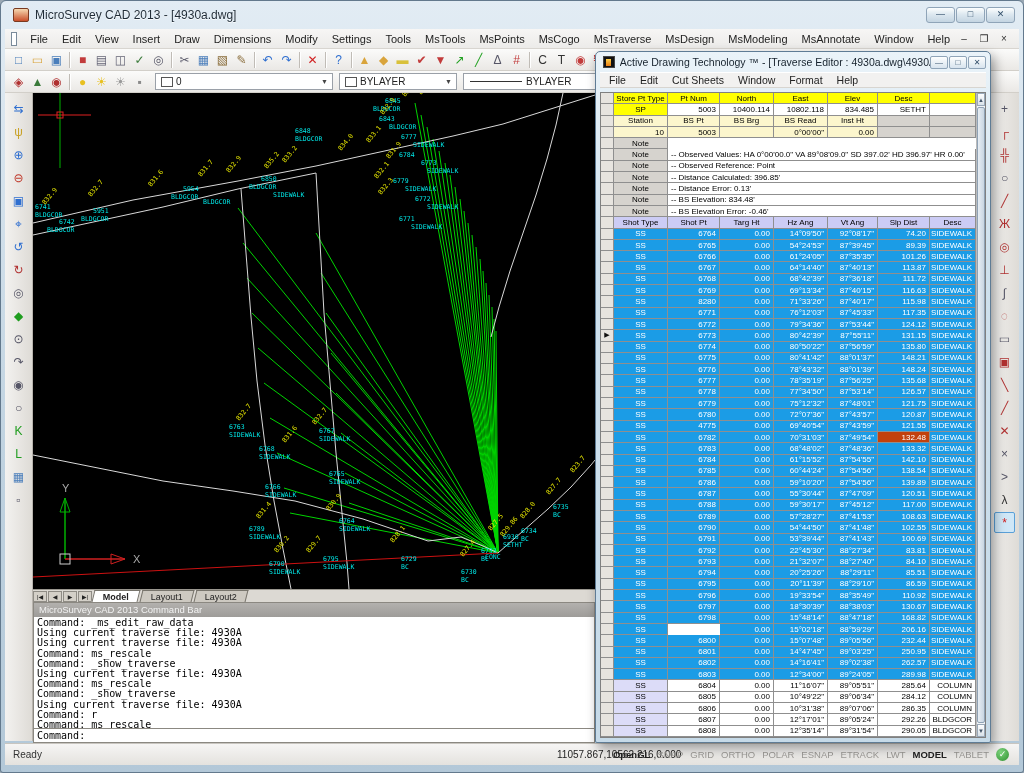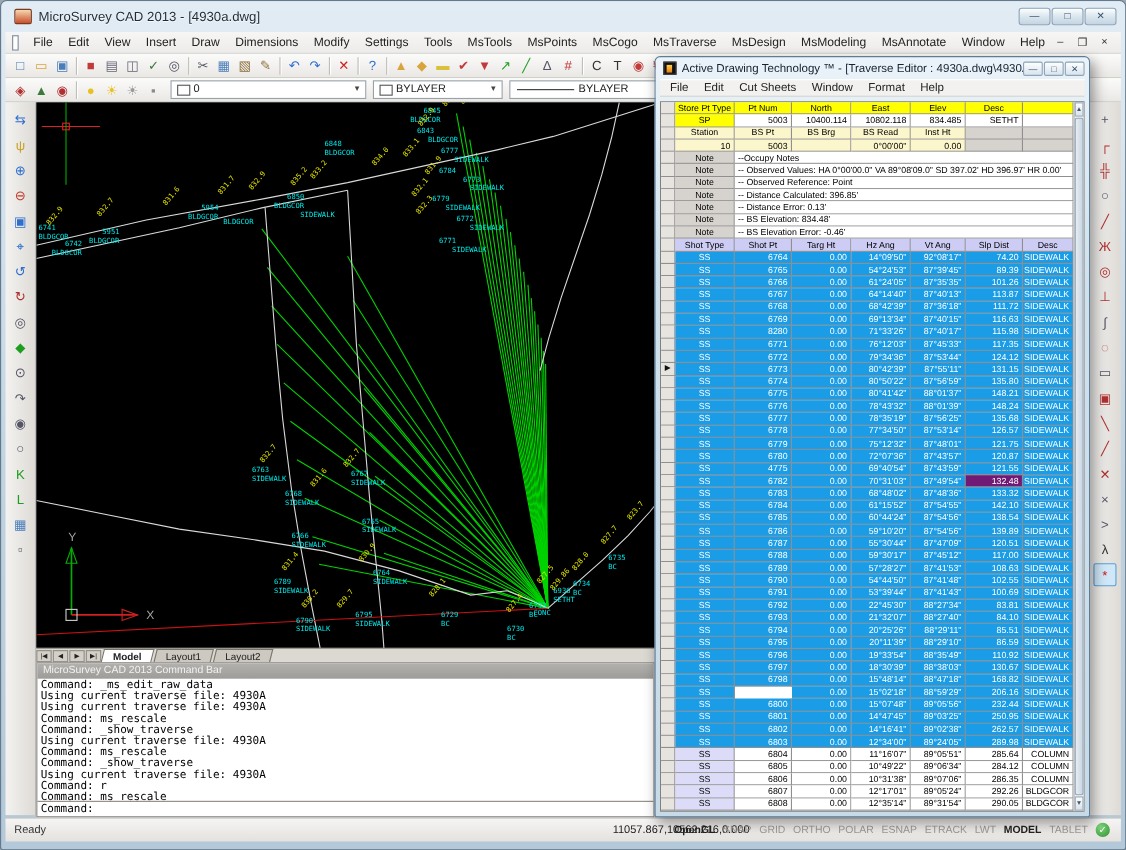--- a/index.html
+++ b/index.html
@@ -630,21 +630,20 @@
             <div class="tcell" style="width: 52px; background: rgb(252, 246, 205);">5003</div>
             <div class="tcell" style="width: 54px; background: rgb(252, 246, 205);"></div>
             <div class="tcell" style="width: 54px; background: rgb(252, 246, 205);">0°00'00"</div>
             <div class="tcell" style="width: 50px; background: rgb(252, 246, 205);">0.00</div>
             <div class="tcell" style="width: 52px; background: rgb(214, 211, 206);"></div>
             <div class="tcell" style="width: 46px; background: rgb(214, 211, 206);"></div>
           </div>
           <div class="trow">
             <div class="tsel"></div>
             <div class="tcell c" style="width: 54px; background: rgb(214, 211, 206);">Note</div>
-            <div class="tcell l grow" style="background: rgb(255, 255, 255);">--Occupy Notes</div>
           </div>
           <div class="trow">
             <div class="tsel"></div>
             <div class="tcell c" style="width: 54px; background: rgb(214, 211, 206);">Note</div>
             <div class="tcell l grow" style="background: rgb(255, 255, 255);">--  Observed Values:      HA 0°00'00.0" VA 89°08'09.0" SD 397.02' HD 396.97' HR 0.00'</div>
           </div>
           <div class="trow">
             <div class="tsel"></div>
             <div class="tcell c" style="width: 54px; background: rgb(214, 211, 206);">Note</div>
             <div class="tcell l grow" style="background: rgb(255, 255, 255);">--  Observed Reference:  Point</div>
@@ -859,21 +858,21 @@
             <div class="tcell" style="width: 52px; background: rgb(27, 156, 230); color: rgb(255, 255, 255);">121.55</div>
             <div class="tcell" style="width: 46px; background: rgb(27, 156, 230); color: rgb(255, 255, 255);">SIDEWALK</div>
           </div>
           <div class="trow">
             <div class="tsel"></div>
             <div class="tcell c" style="width: 54px; background: rgb(27, 156, 230); color: rgb(255, 255, 255);">SS</div>
             <div class="tcell" style="width: 52px; background: rgb(27, 156, 230); color: rgb(255, 255, 255);">6782</div>
             <div class="tcell" style="width: 54px; background: rgb(27, 156, 230); color: rgb(255, 255, 255);">0.00</div>
             <div class="tcell" style="width: 54px; background: rgb(27, 156, 230); color: rgb(255, 255, 255);">70°31'03"</div>
             <div class="tcell" style="width: 50px; background: rgb(27, 156, 230); color: rgb(255, 255, 255);">87°49'54"</div>
-            <div class="tcell" style="width: 52px; background: #701a75; color: rgb(255, 255, 255);">132.48</div>
+            <div class="tcell" style="width: 52px; background: #c2410c; color: rgb(255, 255, 255);">132.48</div>
             <div class="tcell" style="width: 46px; background: rgb(27, 156, 230); color: rgb(255, 255, 255);">SIDEWALK</div>
           </div>
           <div class="trow">
             <div class="tsel"></div>
             <div class="tcell c" style="width: 54px; background: rgb(27, 156, 230); color: rgb(255, 255, 255);">SS</div>
             <div class="tcell" style="width: 52px; background: rgb(27, 156, 230); color: rgb(255, 255, 255);">6783</div>
             <div class="tcell" style="width: 54px; background: rgb(27, 156, 230); color: rgb(255, 255, 255);">0.00</div>
             <div class="tcell" style="width: 54px; background: rgb(27, 156, 230); color: rgb(255, 255, 255);">68°48'02"</div>
             <div class="tcell" style="width: 50px; background: rgb(27, 156, 230); color: rgb(255, 255, 255);">87°48'36"</div>
             <div class="tcell" style="width: 52px; background: rgb(27, 156, 230); color: rgb(255, 255, 255);">133.32</div>

